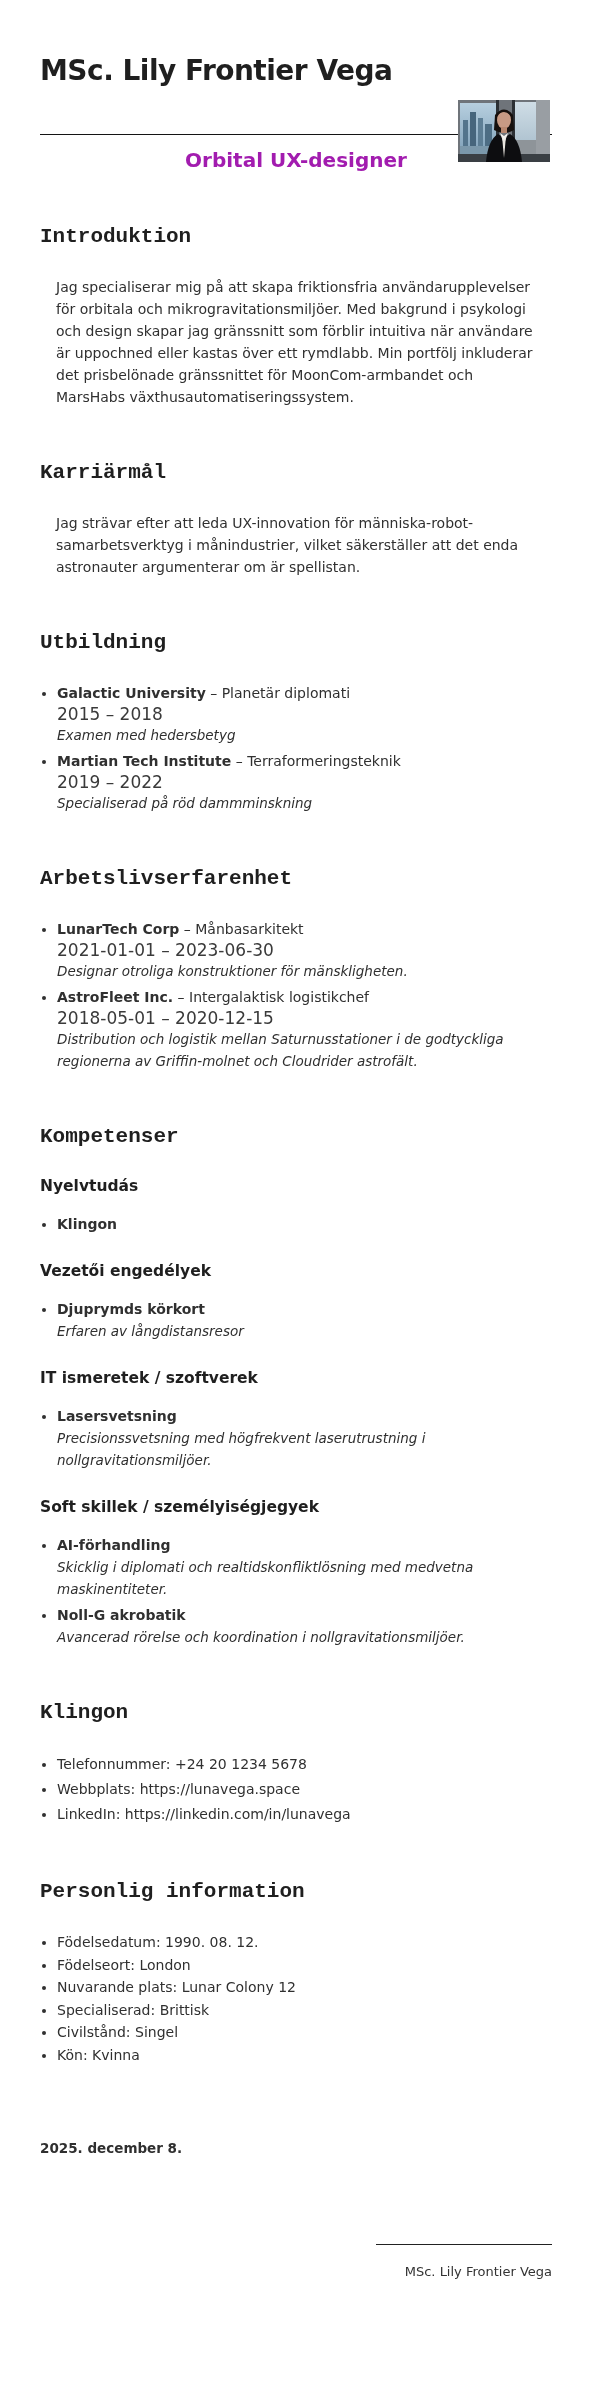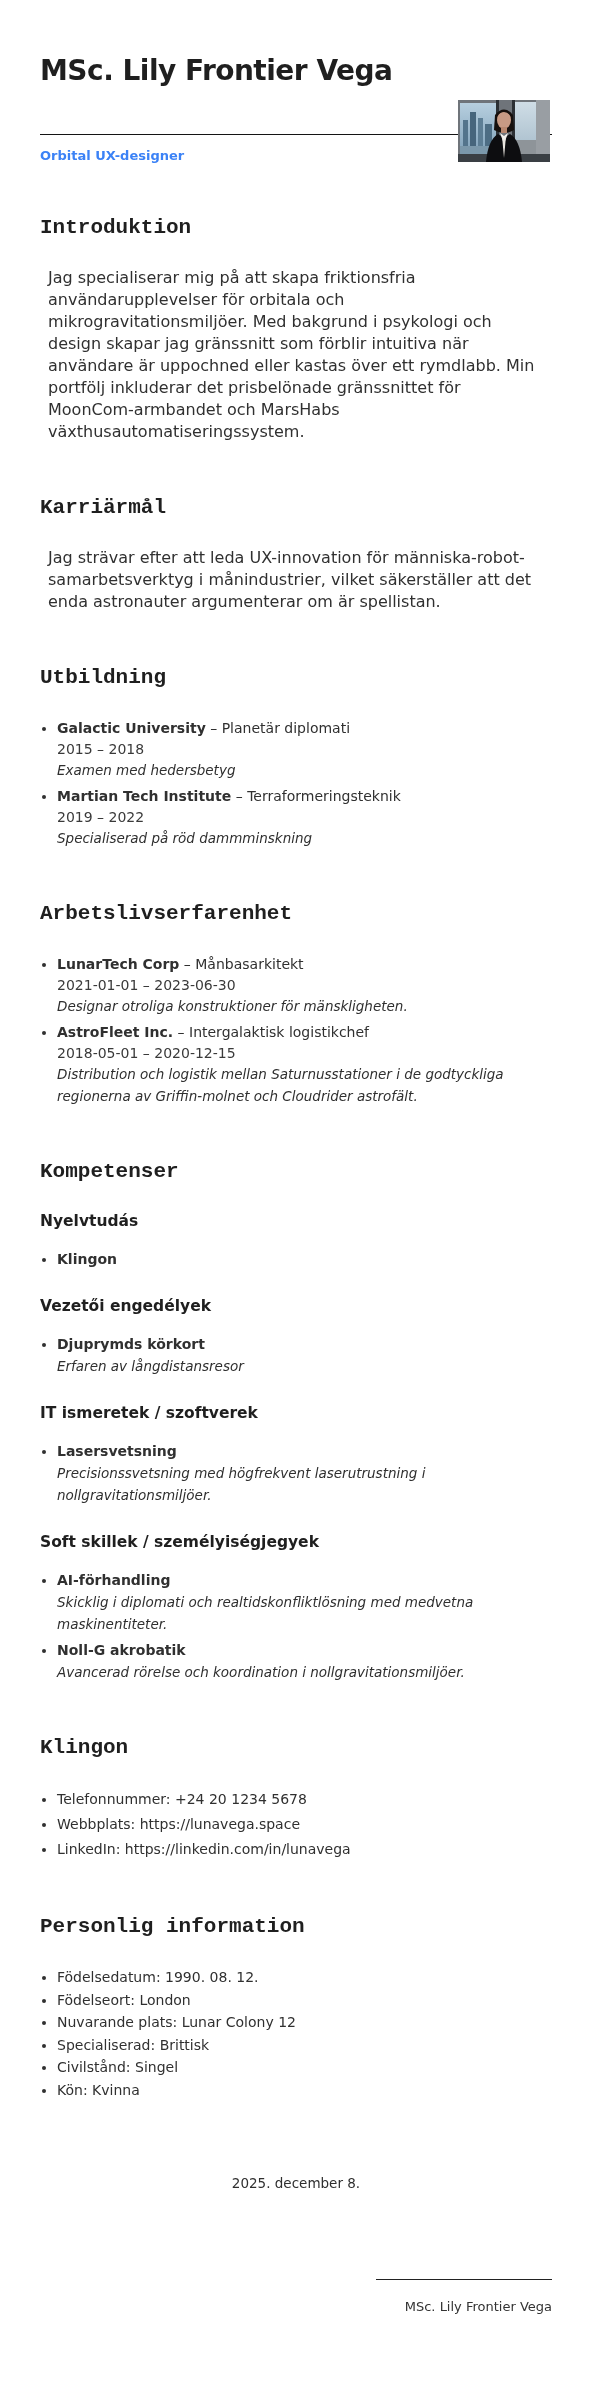--- a/index.html
+++ b/index.html
@@ -8,38 +8,38 @@
     padding:54px 40px 40px 40px;
     font-family:"DejaVu Sans","Liberation Sans",sans-serif;
     color:#303030; background:#ffffff;
   }
   header { position:relative; }
   h1.name {
     font-size:28px; line-height:34px; margin:0; color:#1f1f1f;
     letter-spacing:-0.5px; font-weight:bold;
   }
   .rule { border:none; border-top:1.6px solid #141414; margin:46px 0 0 0; }
-  .subtitle { font-size:13px; font-weight:bold; color:#3b82f6; margin-top:13px; }
+  .subtitle { font-size:20px; font-weight:bold; color:#a21caf; margin-top:13px;text-align:center; }
   .photo {
     position:absolute; top:46px; right:2px; width:92px; height:62px;
     overflow:hidden; background:#8a8f94;
   }
   h2.section { font-size:21px; line-height:26px; font-weight:bold; color:#1f1f1f; margin:52px 0 26px 0;font-family:Liberation Mono, monospace; }
-  p.body { margin:8px; font-size:16px; line-height:22px; color:#303030; }
+  p.body { margin:16px; font-size:14px; line-height:22px; color:#303030; }
   ul.blist { margin:0; padding-left:17px; }
   ul.blist li { font-size:14px; line-height:22px; color:#303030; }
   ul.blist li + li { margin-top:4px; }
   .entry-name { font-weight:bold; }
-  .date { font-size:14px; line-height:20px; color:#3a3a3a; }
+  .date { font-size:17px; line-height:20px; color:#3a3a3a; }
   .note { font-style:italic; font-size:13.5px; line-height:22px; color:#2f2f2f; }
   h3.sub { font-size:15.5px; font-weight:bold; color:#1f1f1f; margin:27px 0 18px 0; }
   .skills ul.blist { margin-top:0; }
   .contact ul.blist li { line-height:25px; margin-top:0; }
   .personal ul.blist li { line-height:22.5px; margin-top:0; }
-  .footer-date { text-align:center; font-size:13.5px; color:#2f2f2f; margin-top:74px; }
+  .footer-date { text-align:left; font-size:13.5px; color:#2f2f2f; margin-top:74px;font-weight:bold; }
   .sigblock { text-align:right; margin-top:74px; }
   .sig-line { display:inline-block; width:176px; border-top:1.4px solid #222; height:0; }
   .sig-name { text-align:right; font-size:13px; color:#333333; margin-top:15px; }
 </style>
 </head>
 <body>
 
 <div class="page">
 
   <header>

